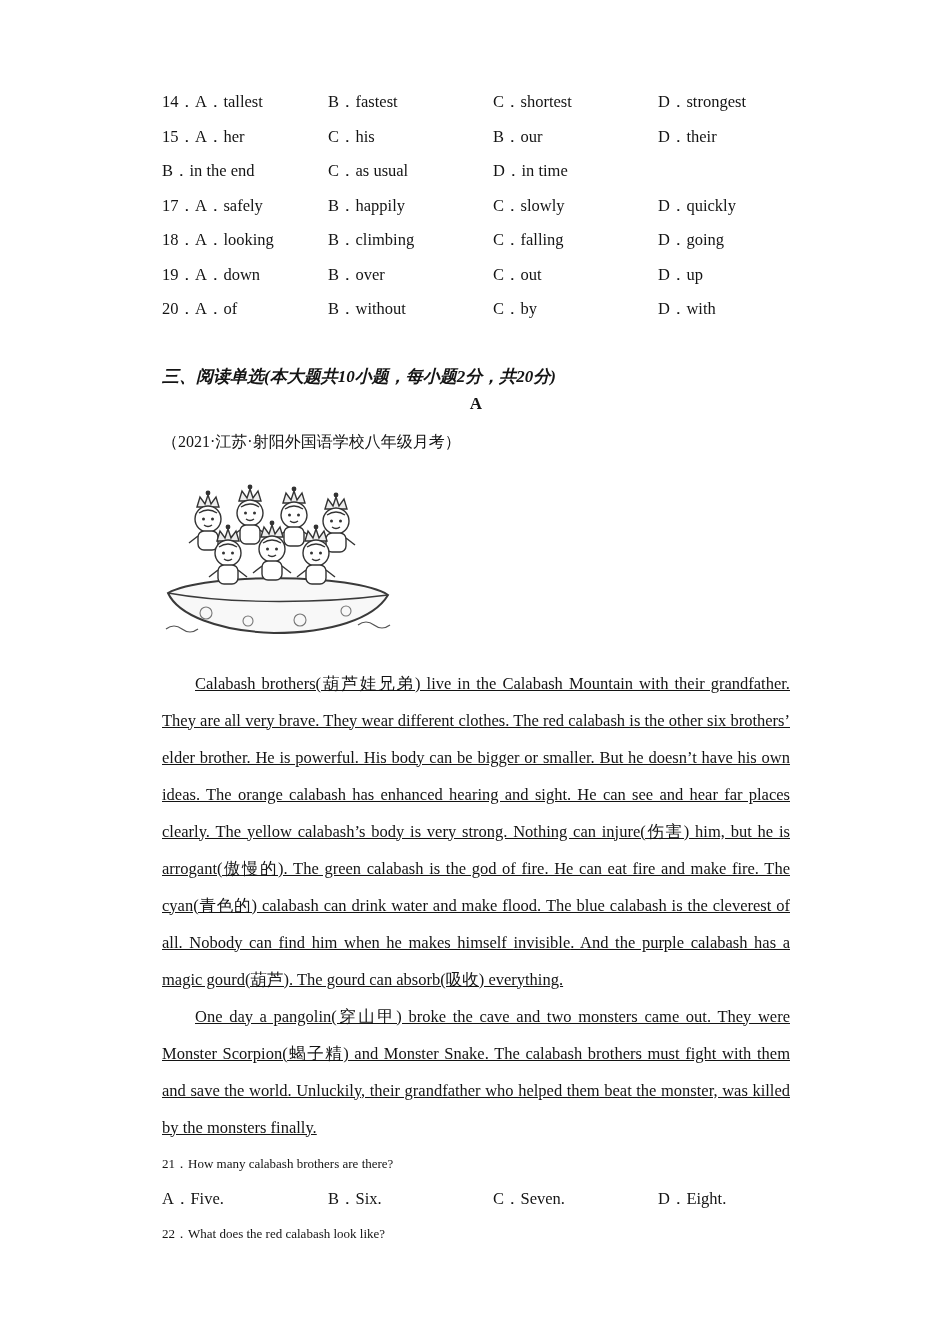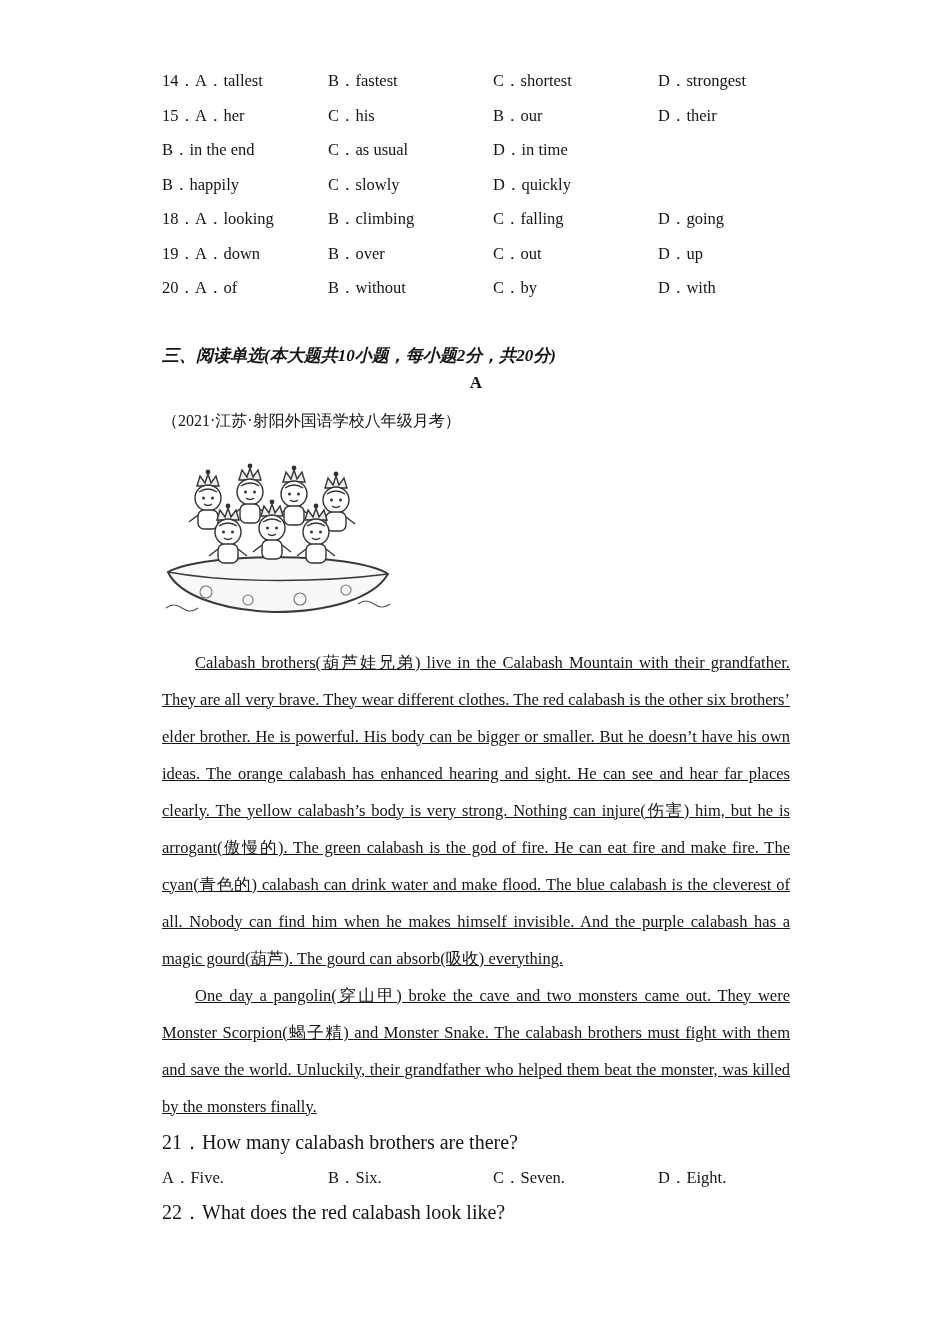--- a/index.html
+++ b/index.html
@@ -2,21 +2,21 @@
 <html><head>
 <meta charset="utf-8">
 <style>
   * { margin:0; padding:0; box-sizing:border-box; }
   html,body { background:#ffffff; }
   body { width:950px; font-family:"Liberation Serif","DejaVu Serif",serif; color:#141414; }
   .page{
     position:relative;
     width:950px; height:1344px;
     background:#ffffff;
-    padding:64px 160px 0 162px;
+    padding:85px 160px 0 162px;
     overflow:hidden;
     border-radius:29px;
   }
   
   .opt-row{
     display:grid;
     grid-template-columns:166px 165px 165px 1fr;
     font-size:16.5px;
     line-height:34.5px;
     white-space:nowrap;
@@ -44,21 +44,21 @@
   figure.figure{ margin:18px 0 0 0; }
   .passage{ margin-top:22px;text-decoration:underline; }
   .passage p{
     font-size:16.5px;
     line-height:37px;
     text-align:justify;
     text-indent:33px;
   }
   .u{ text-decoration:underline; }
   .q{
-    font-size:20px;
+    font-size:13px;
     line-height:35px;
     white-space:nowrap;
   }
   .q-opts{ line-height:35px; }
 </style>
 </head>
 <body>
 
 <div class="page">
 
@@ -74,20 +74,21 @@
       <span class="cell">C．his</span>
       <span class="cell">B．our</span>
       <span class="cell">D．their</span>
     </div>
     <div class="opt-row">
       <span class="cell">B．in the end</span>
       <span class="cell">C．as usual</span>
       <span class="cell">D．in time</span>
     </div>
     <div class="opt-row">
+      <span class="cell"><span>17．</span><span>A．safely</span></span>
       <span class="cell">B．happily</span>
       <span class="cell">C．slowly</span>
       <span class="cell">D．quickly</span>
     </div>
     <div class="opt-row">
       <span class="cell"><span>18．</span><span>A．looking</span></span>
       <span class="cell">B．climbing</span>
       <span class="cell">C．falling</span>
       <span class="cell">D．going</span>
     </div>

